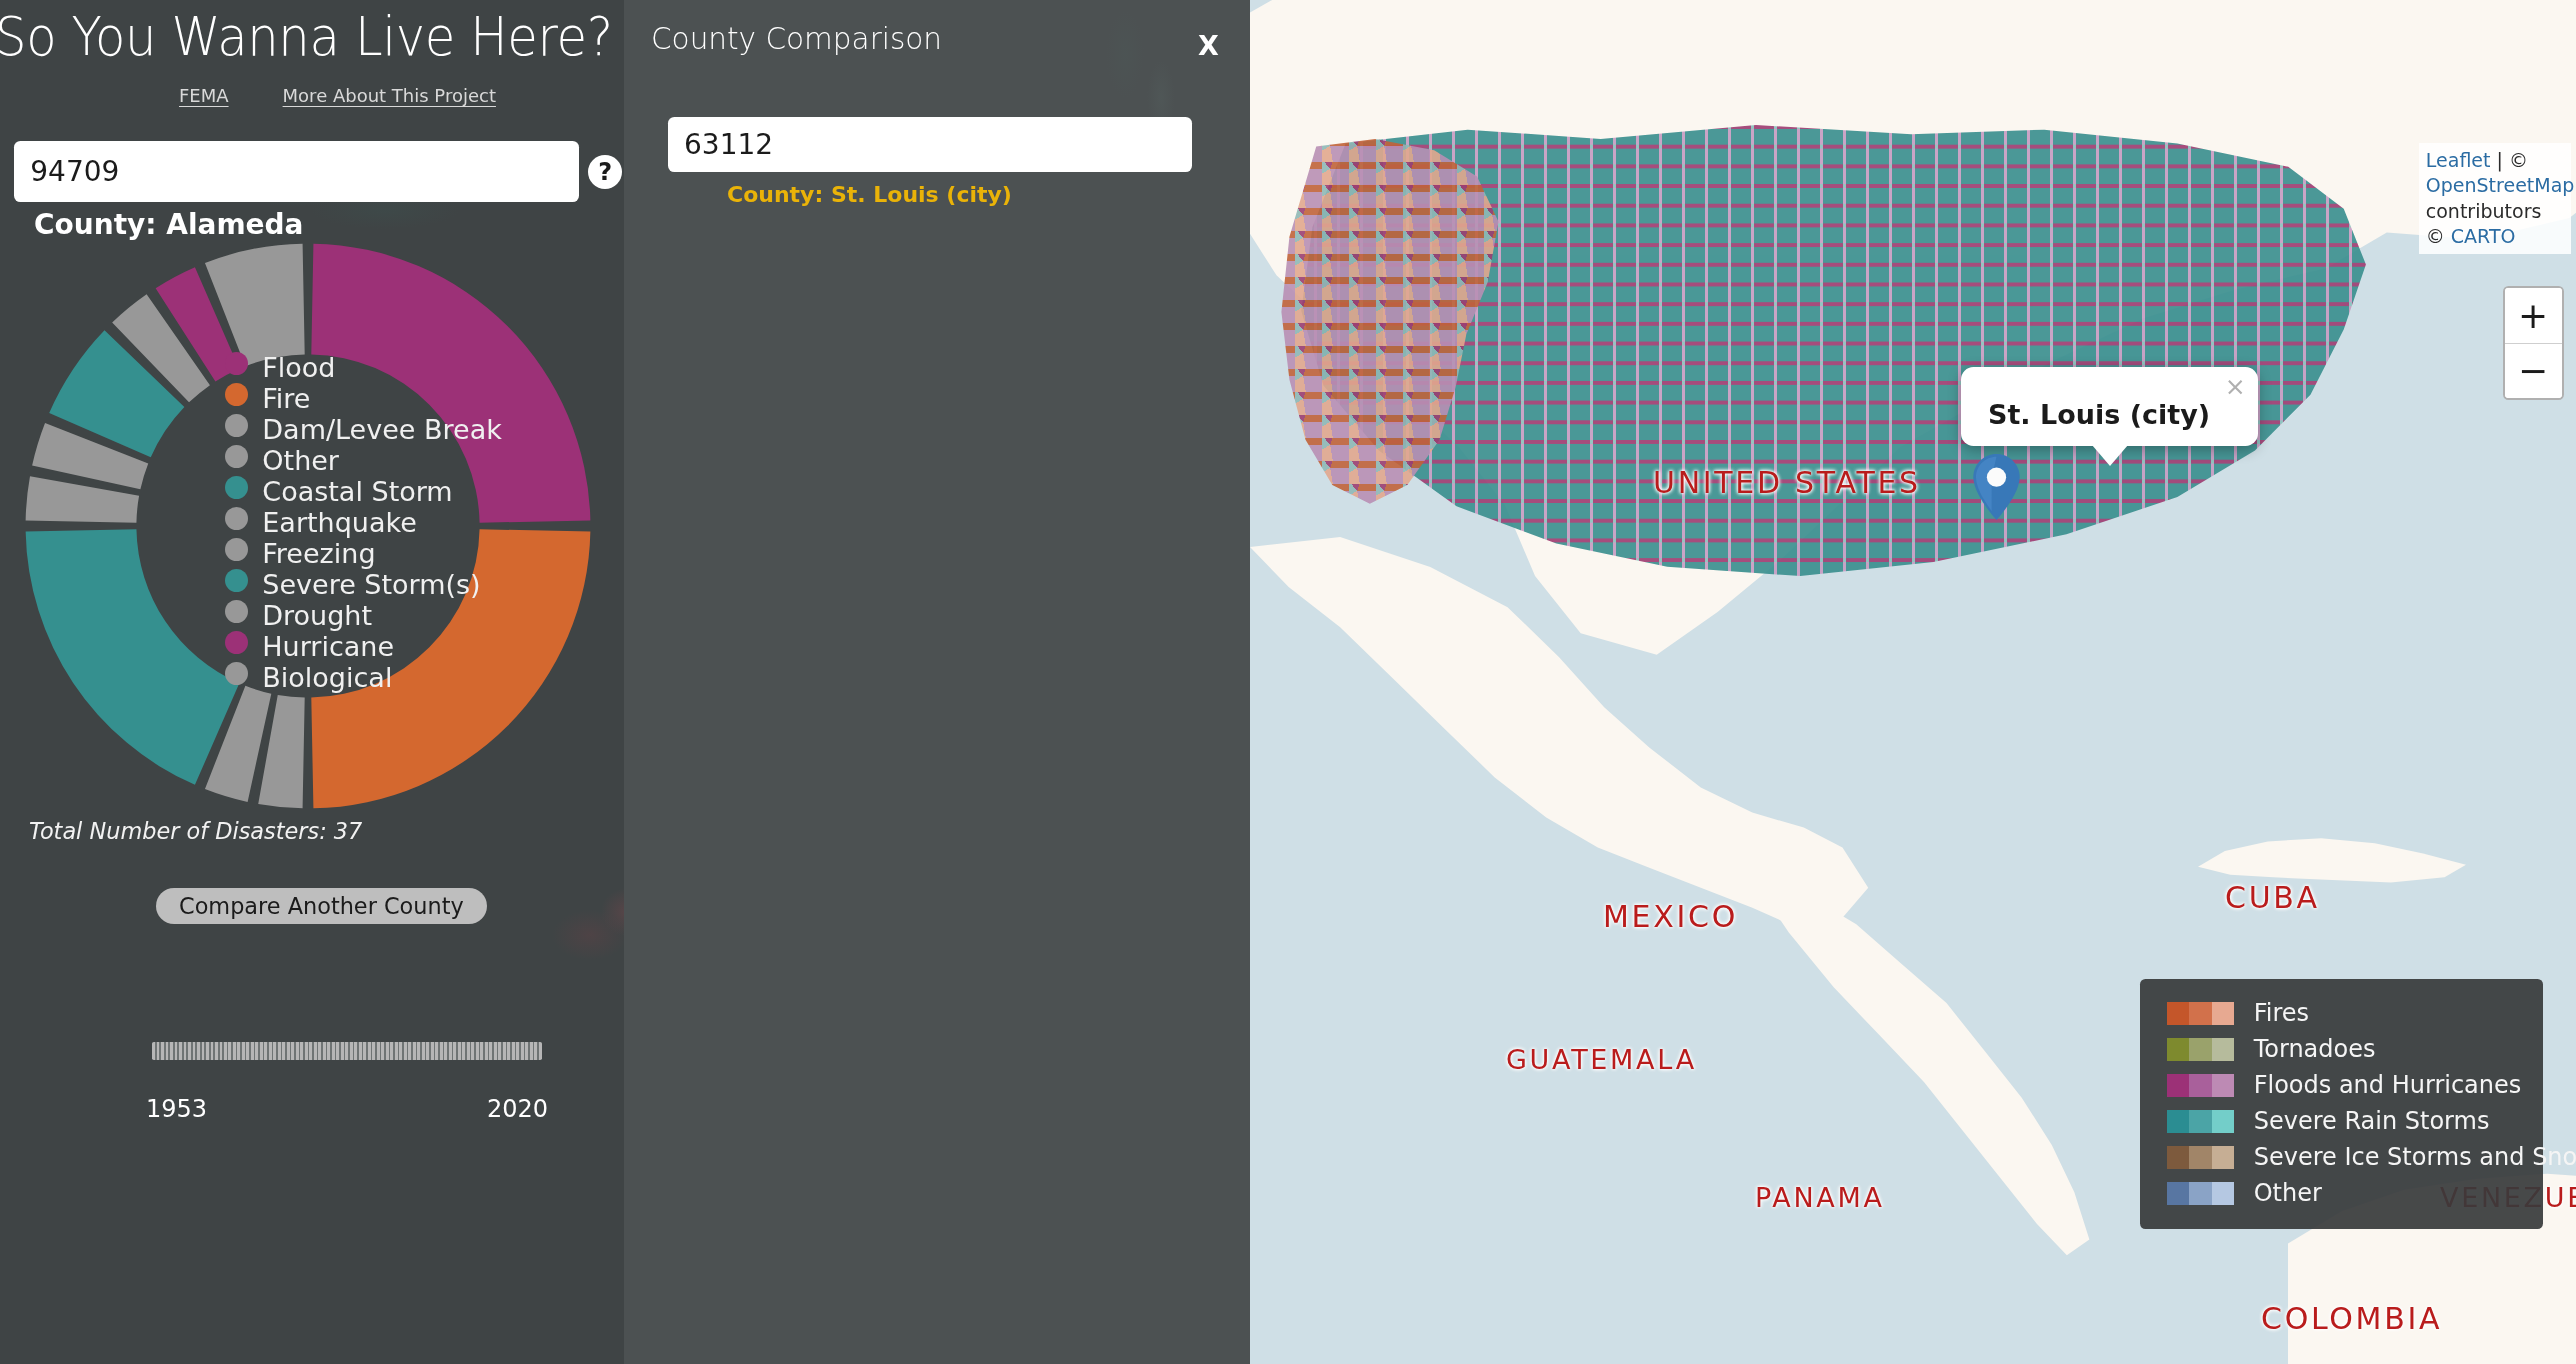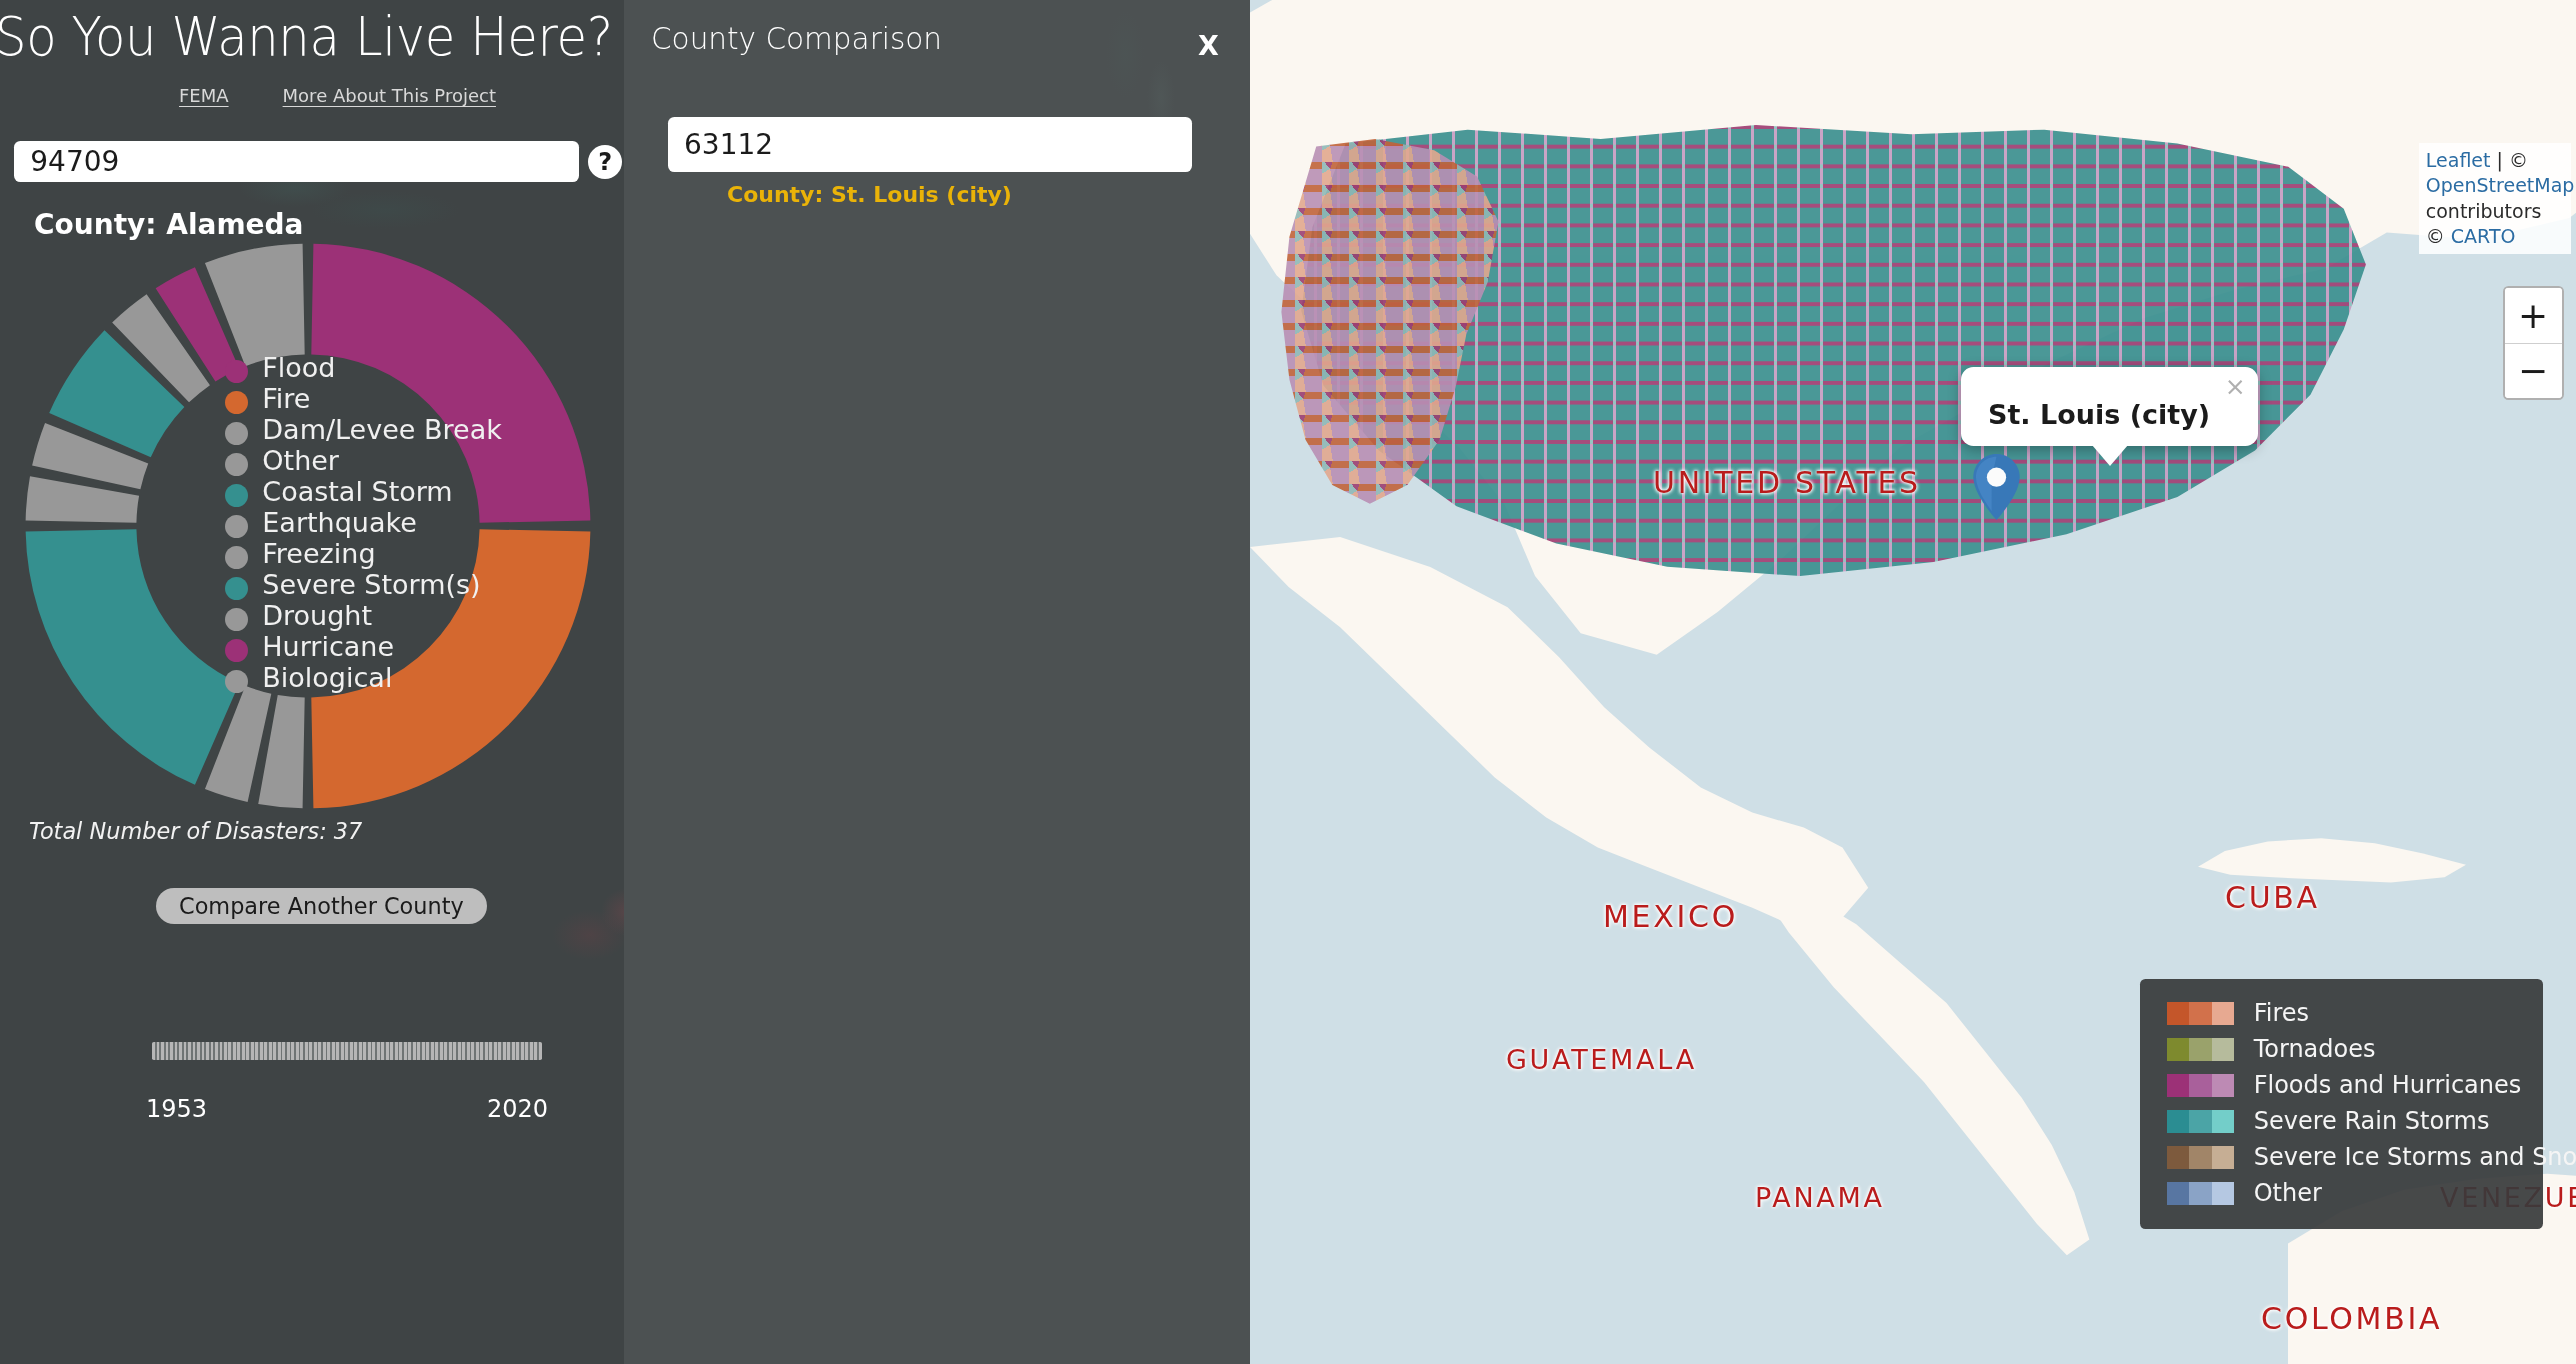--- a/index.html
+++ b/index.html
@@ -38,21 +38,21 @@
     transform: scaleX(0.92); transform-origin: left top;
   }
   .topnav { position: absolute; left: 179px; top: 85px; display: flex; gap: 54px; }
   .topnav a {
     color: #d9d9d9; font-size: 18px; text-decoration: underline;
     text-underline-offset: 3.6px; cursor: pointer;
     font-family: "DejaVu Sans", sans-serif;
   }
   .zip-row { position: absolute; left: 14.3px; top: 141px; display: flex; align-items: center; gap: 9px; }
   .zip-input {
-    width: 565px; height: 41px; border: none; border-radius: 6.3px;
+    width: 565px; height: 61px; border: none; border-radius: 6.3px;
     background: #ffffff; color: #1b1b1b; font-size: 28px; padding: 0 16px;
     font-family: "DejaVu Sans", sans-serif; outline: none;
   }
   .help-btn {
     width: 34px; height: 34px; border-radius: 50%;
     background: #ffffff; color: #1b1b1b; border: none;
     font-size: 24px; font-weight: bold; line-height: 32px; text-align: center;
     cursor: pointer; font-family: "DejaVu Sans", sans-serif;
   }
   .county-label {
@@ -124,21 +124,21 @@
     margin-left: 40px;
   }
 
   
   .donut-wrap { position: absolute; }
   #donut-primary { left: 21.5px; top: 240px; width: 572px; height: 572px; }
   .donut-svg { display: block; width: 100%; height: 100%; }
 
   .chart-legend { position: absolute; }
   #legend-primary { left: 225px; top: 352px; }
-  .legend-row { display: flex; align-items: flex-end; height: 31px; }
+  .legend-row { display: flex; align-items: flex-start; height: 31px; }
   .legend-dot { width: 23px; height: 23px; border-radius: 50%; flex: 0 0 23px; }
   .legend-text {
     margin-left: 14.3px; color: #f0f0f0; font-size: 27px; white-space: nowrap;
     font-family: "DejaVu Sans", sans-serif;
   }
 
   
   #map {
     position: absolute; left: 1250px; top: 0;
     width: 1326px; height: 1365px;

